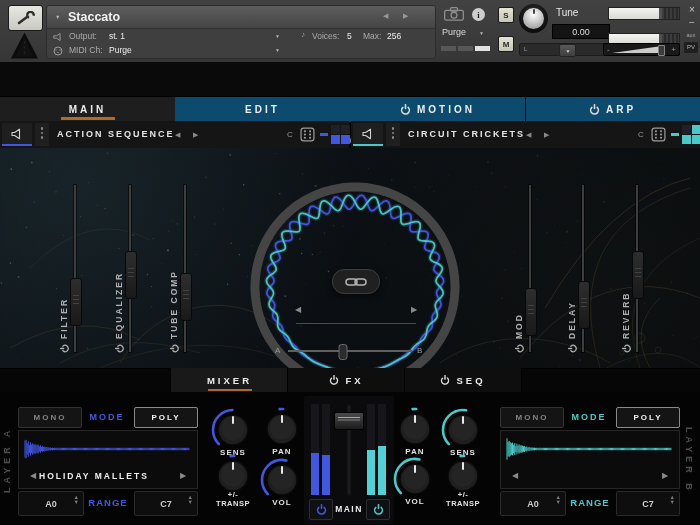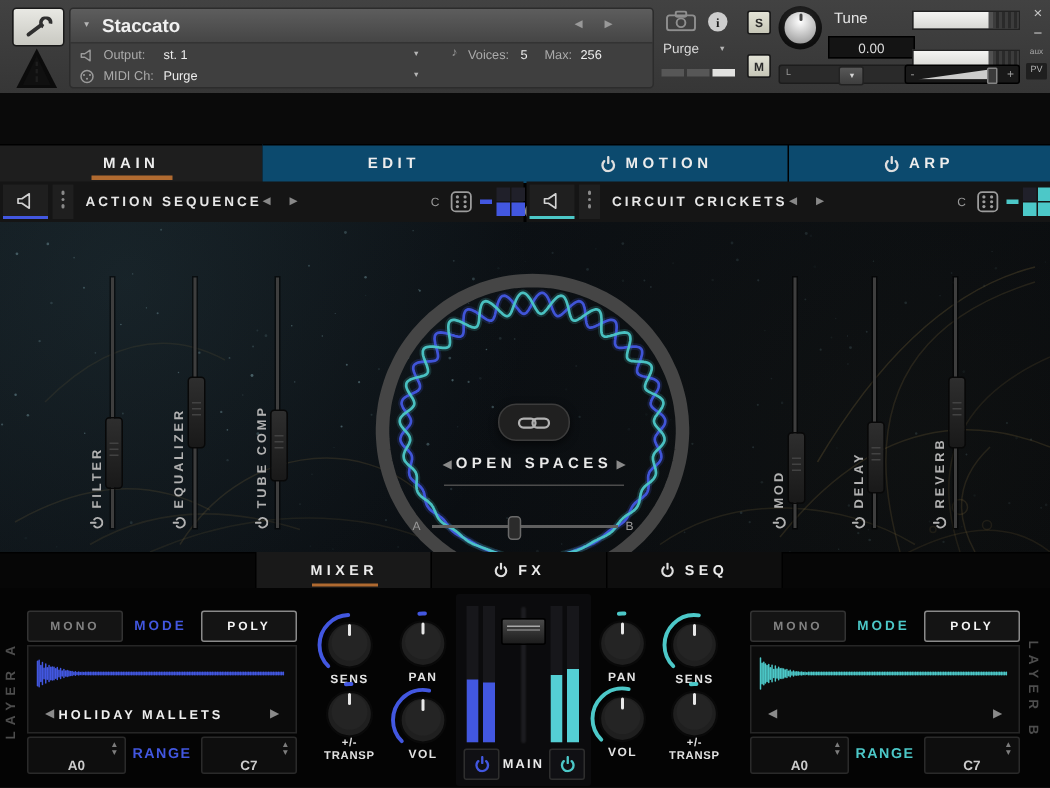--- a/index.html
+++ b/index.html
@@ -94,21 +94,21 @@
   .vtext{color:#4d4d4d;font-size:9px;font-weight:bold;letter-spacing:4px;writing-mode:vertical-rl;text-align:center;}
   .vtext.up{transform:rotate(180deg);}
   .mbtn{background:#141414;border:1px solid #333;border-radius:2px;color:#828282;font-size:8px;letter-spacing:2px;
     font-weight:bold;display:flex;align-items:center;justify-content:center;}
   .mbtn.sel{border-color:#8a8a8a;color:#f4f4f4;}
   .modelbl{font-size:9px;letter-spacing:2px;font-weight:bold;display:flex;align-items:center;justify-content:center;}
   .txt-blue{color:var(--blue);} .txt-teal{color:var(--teal);}
   .wavebox{background:#0b0b0b;border:1px solid #262626;}
   .samplename{color:#efefef;font-size:8.5px;letter-spacing:2px;font-weight:bold;text-align:left;line-height:16px;}
   .stepbox{background:#0e0e0e;border:1px solid #2a2a2a;border-radius:2px;color:#cccccc;font-size:9px;font-weight:bold;
-    display:flex;align-items:flex-end;justify-content:center;}
+    display:flex;align-items:center;justify-content:center;}
   .steparr{position:absolute;right:4px;top:3px;display:flex;flex-direction:column;line-height:.9;color:#7d7d7d;font-size:5.5px;}
   .rangelbl{font-size:9.5px;letter-spacing:1px;font-weight:bold;display:flex;align-items:center;justify-content:center;}
   .knob svg{display:block;}
   .karc{fill:none;stroke-width:2.6;stroke-linecap:round;}
   .kbody{fill:#1f1f1f;stroke:#090909;stroke-width:1.5;}
   .kbody2{fill:#242424;}
   .kptr{stroke:#e8e8e8;stroke-width:2;stroke-linecap:round;}
   .klbl{position:absolute;top:44px;left:0;width:48px;text-align:center;font-size:8px;font-weight:bold;letter-spacing:1px;color:#e2e2e2;}
   .klbl2{position:absolute;top:40px;left:0;width:48px;text-align:center;font-size:7.5px;font-weight:bold;letter-spacing:.5px;color:#e2e2e2;line-height:1.2;}
   .centerpanel{background:#0b0b0d;border-radius:2px;}
@@ -621,21 +621,20 @@
       </svg>
 
     <div class="linkbtn abs" style="left:332px;top:121px;width:46px;height:23px">
       <svg width="22" height="10" viewBox="0 0 22 10">
         <rect x="1" y="2" width="11" height="6" rx="3" style="fill:none;stroke:#b2b2b2;stroke-width:1.5"></rect>
         <rect x="10" y="2" width="11" height="6" rx="3" style="fill:none;stroke:#b2b2b2;stroke-width:1.5"></rect>
       </svg>
     </div>
 
     <div class="preset-arr abs" style="left:292px;top:154px;width:12px;height:16px">◀</div>
-    <div class="preset-name abs" style="left:296px;top:154px;width:120px;height:16px">OPEN SPACES</div>
     <div class="preset-arr abs" style="left:408px;top:154px;width:12px;height:16px">▶</div>
     <div class="hline abs" style="left:296px;top:175px;width:120px;height:1px"></div>
 
     <span class="ab-label abs" style="left:275px;top:198px">A</span>
     <div class="ab-track abs" style="left:288px;top:196px;width:124px;height:14px">
       <div class="ab-line"></div>
       <div class="ab-handle" style="left: 44%;"></div>
     </div>
     <span class="ab-label abs" style="left:417px;top:198px">B</span>
   </div>

